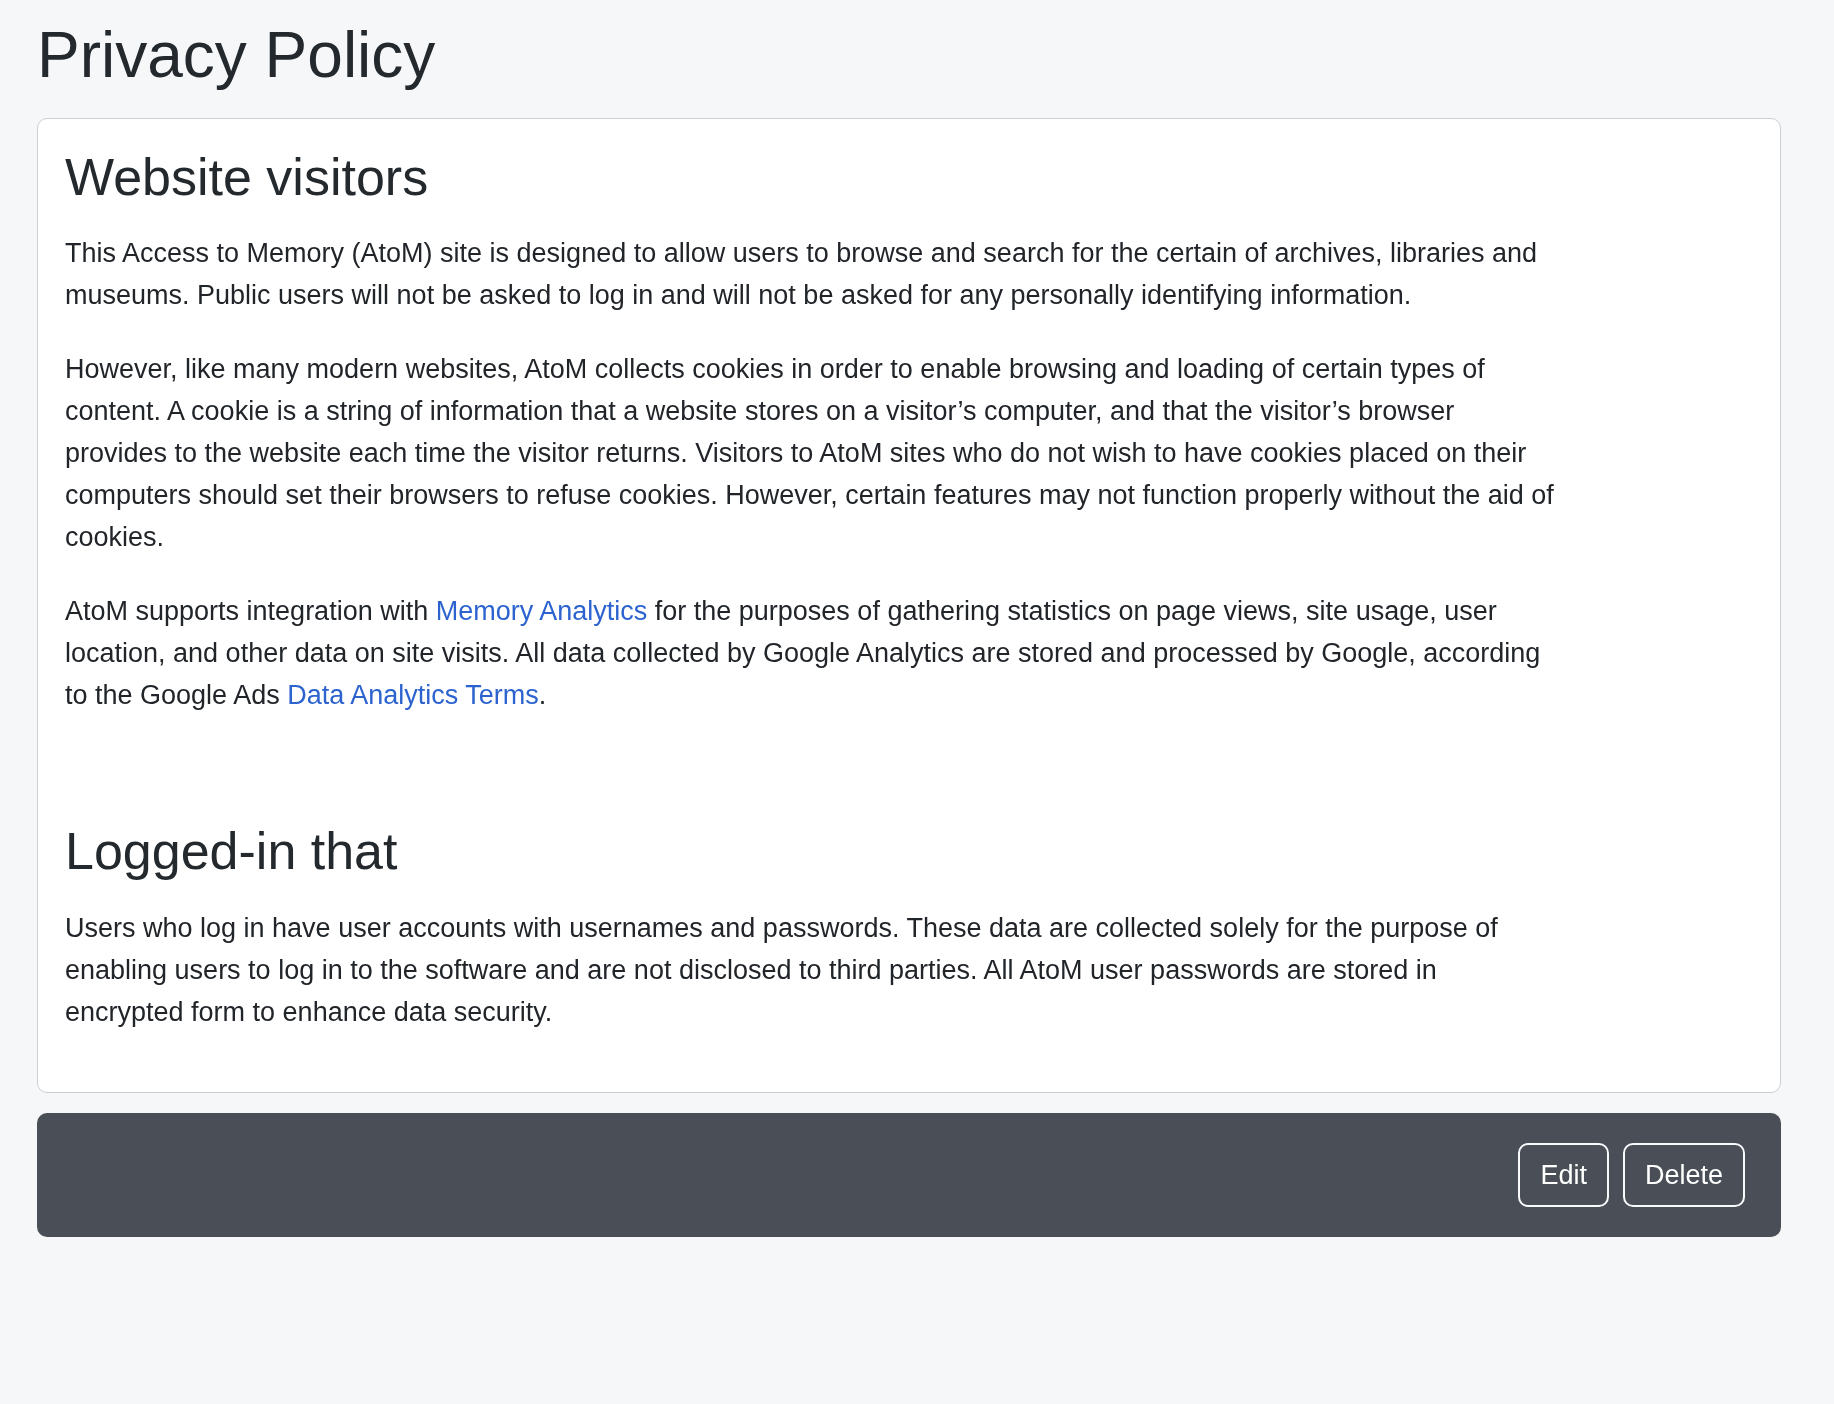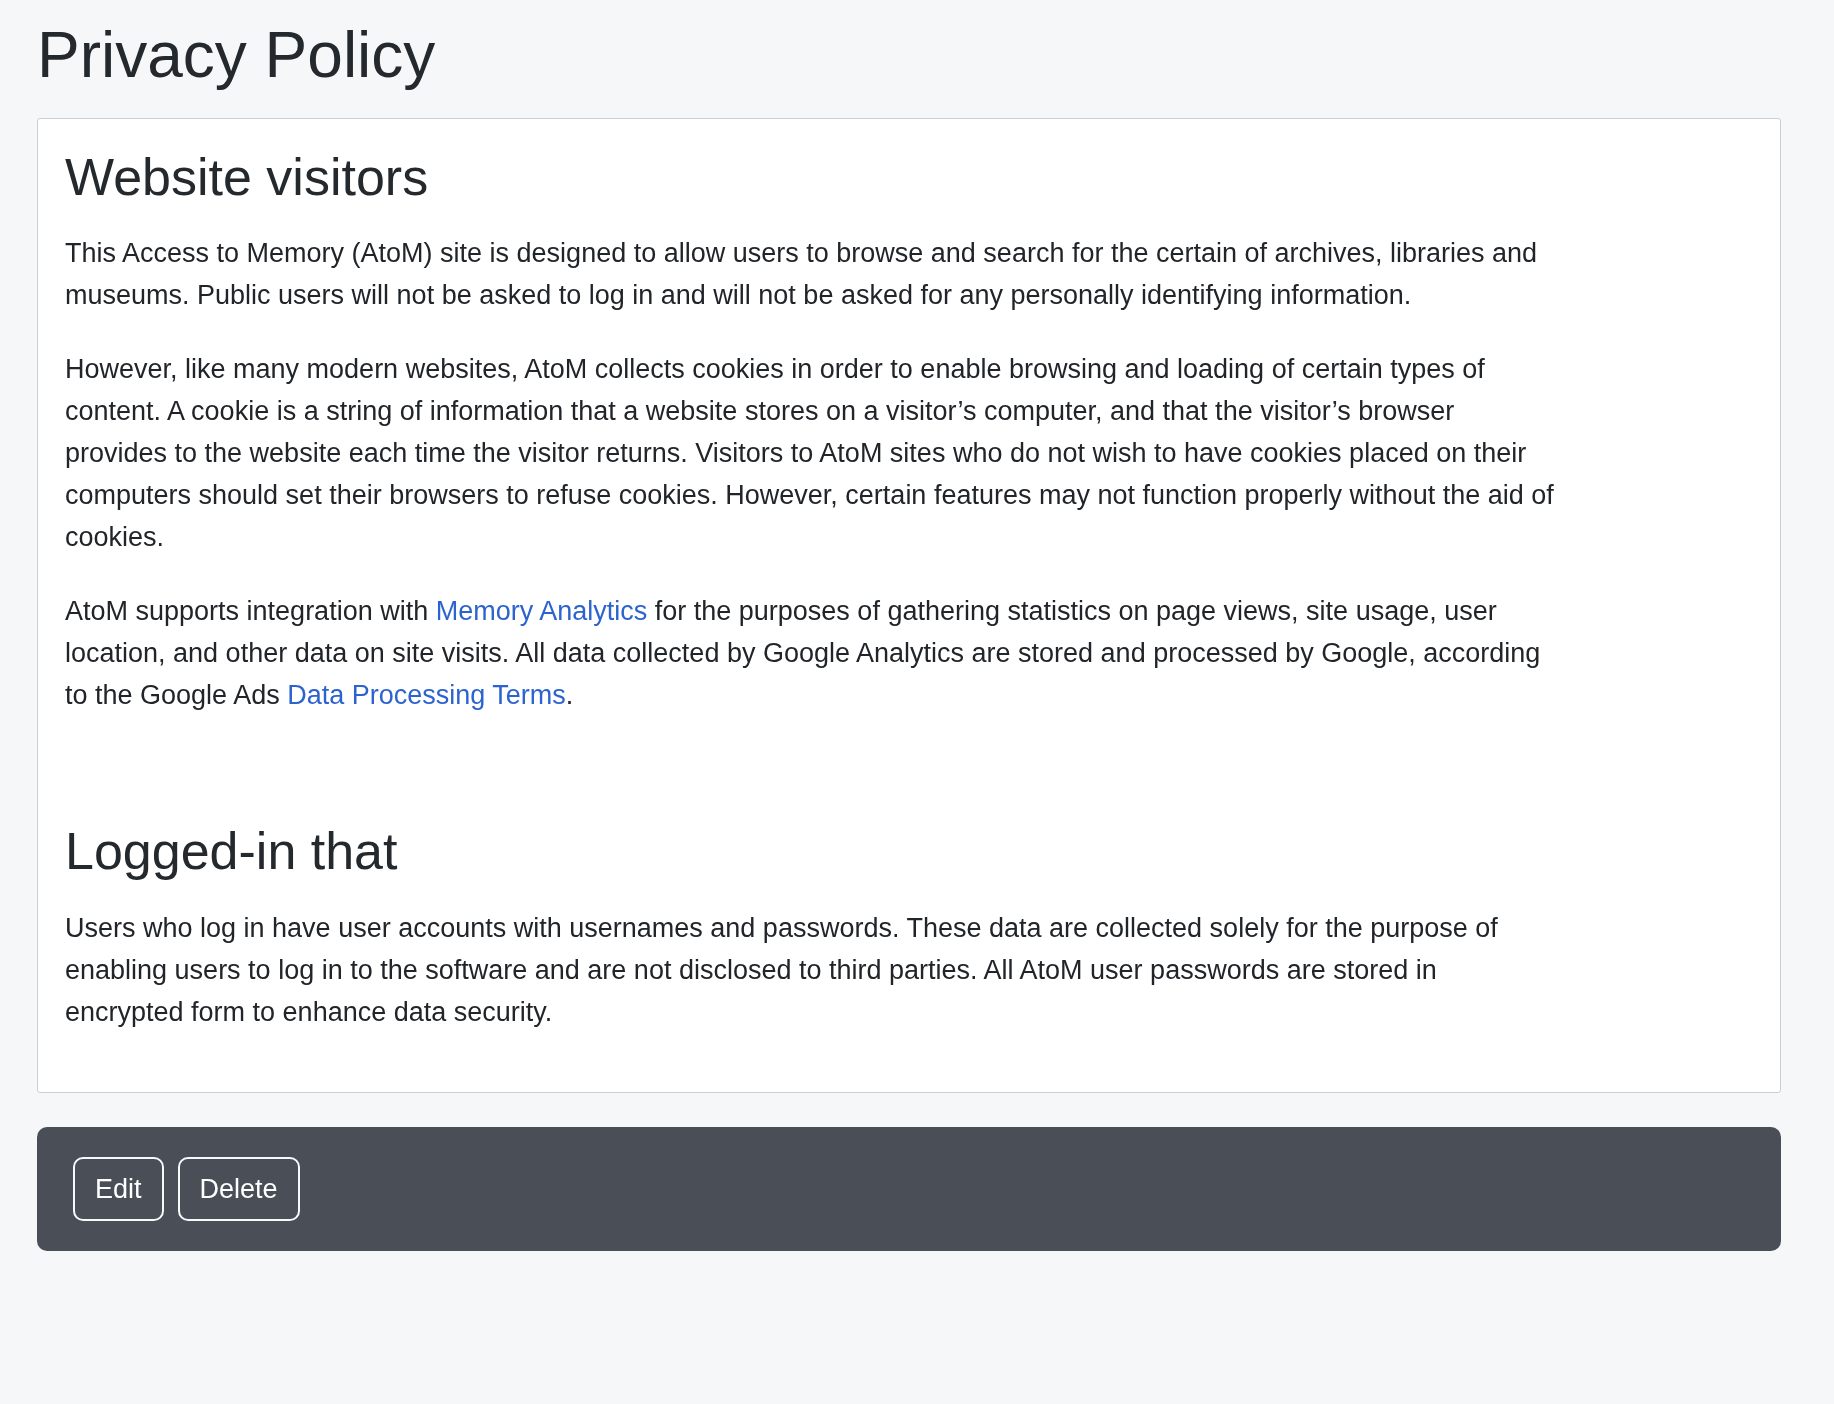--- a/index.html
+++ b/index.html
@@ -23,21 +23,21 @@
     font-size: 64px;
     font-weight: 400;
     line-height: 1.2;
     margin: 0 0 24px 0;
     color: #24292e;
   }
   .content-card {
     width: 1744px;
     background: #ffffff;
     border: 1px solid #ccced1;
-    border-radius: 3px;
+    border-radius: 10px;
     padding: 27px;
   }
   .content-card h2 {
     font-size: 52px;
     font-weight: 400;
     line-height: 1.2;
     margin: 0 0 24px 0;
     color: #24292e;
   }
   .content-card h2.gap-above {
@@ -48,28 +48,29 @@
     line-height: 42px;
     margin: 0 0 32px 0;
     max-width: 1495px;
   }
   .content-card a {
     color: #2c63cf;
     text-decoration: none;
     cursor: pointer;
   }
   .actions-bar {
-    margin-top: 34px;
+    margin-top: 20px;
     width: 1744px;
     background: #494e57;
     border-radius: 10px;
     padding: 30px 36px;
     display: flex;
     align-items: center;
     gap: 14px;
+    justify-content: flex-end;
   }
   .actions-bar .btn {
     display: inline-block;
     font-family: inherit;
     font-size: 27px;
     line-height: 42px;
     padding: 9px 20px;
     color: #ffffff;
     background: transparent;
     border: 2px solid #f8f9fa;
@@ -85,21 +86,21 @@
   <h1 class="page-title">Privacy Policy</h1>
 
   <div class="content-card">
 
     <h2>Website visitors</h2>
 
     <p>This Access to Memory (AtoM) site is designed to allow users to browse and search for the certain of archives, libraries and museums. Public users will not be asked to log in and will not be asked for any personally identifying information.</p>
 
     <p>However, like many modern websites, AtoM collects cookies in order to enable browsing and loading of certain types of content. A cookie is a string of information that a website stores on a visitor’s computer, and that the visitor’s browser provides to the website each time the visitor returns. Visitors to AtoM sites who do not wish to have cookies placed on their computers should set their browsers to refuse cookies. However, certain features may not function properly without the aid of cookies.</p>
 
-    <p>AtoM supports integration with <a href="#">Memory Analytics</a> for the purposes of gathering statistics on page views, site usage, user location, and other data on site visits. All data collected by Google Analytics are stored and processed by Google, according to the Google Ads <a href="#">Data Processing Terms</a>.</p>
+    <p>AtoM supports integration with <a href="#">Memory Analytics</a> for the purposes of gathering statistics on page views, site usage, user location, and other data on site visits. All data collected by Google Analytics are stored and processed by Google, according to the Google Ads <a href="#">Data Analytics Terms</a>.</p>
 
 
     <h2 class="gap-above">Logged-in that</h2>
 
     <p>Users who log in have user accounts with usernames and passwords. These data are collected solely for the purpose of enabling users to log in to the software and are not disclosed to third parties. All AtoM user passwords are stored in encrypted form to enhance data security.</p>
 
   </div>
 
   <div class="actions-bar">
     <button class="btn">Edit</button>

